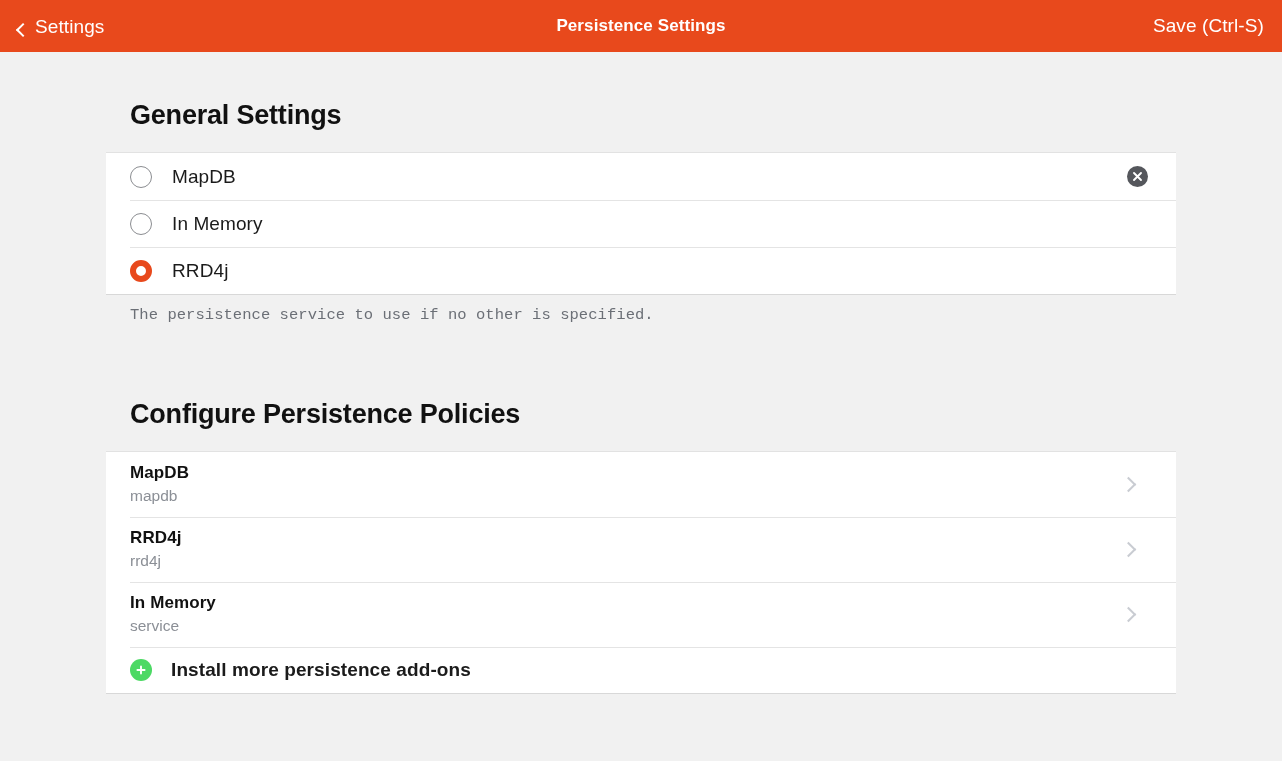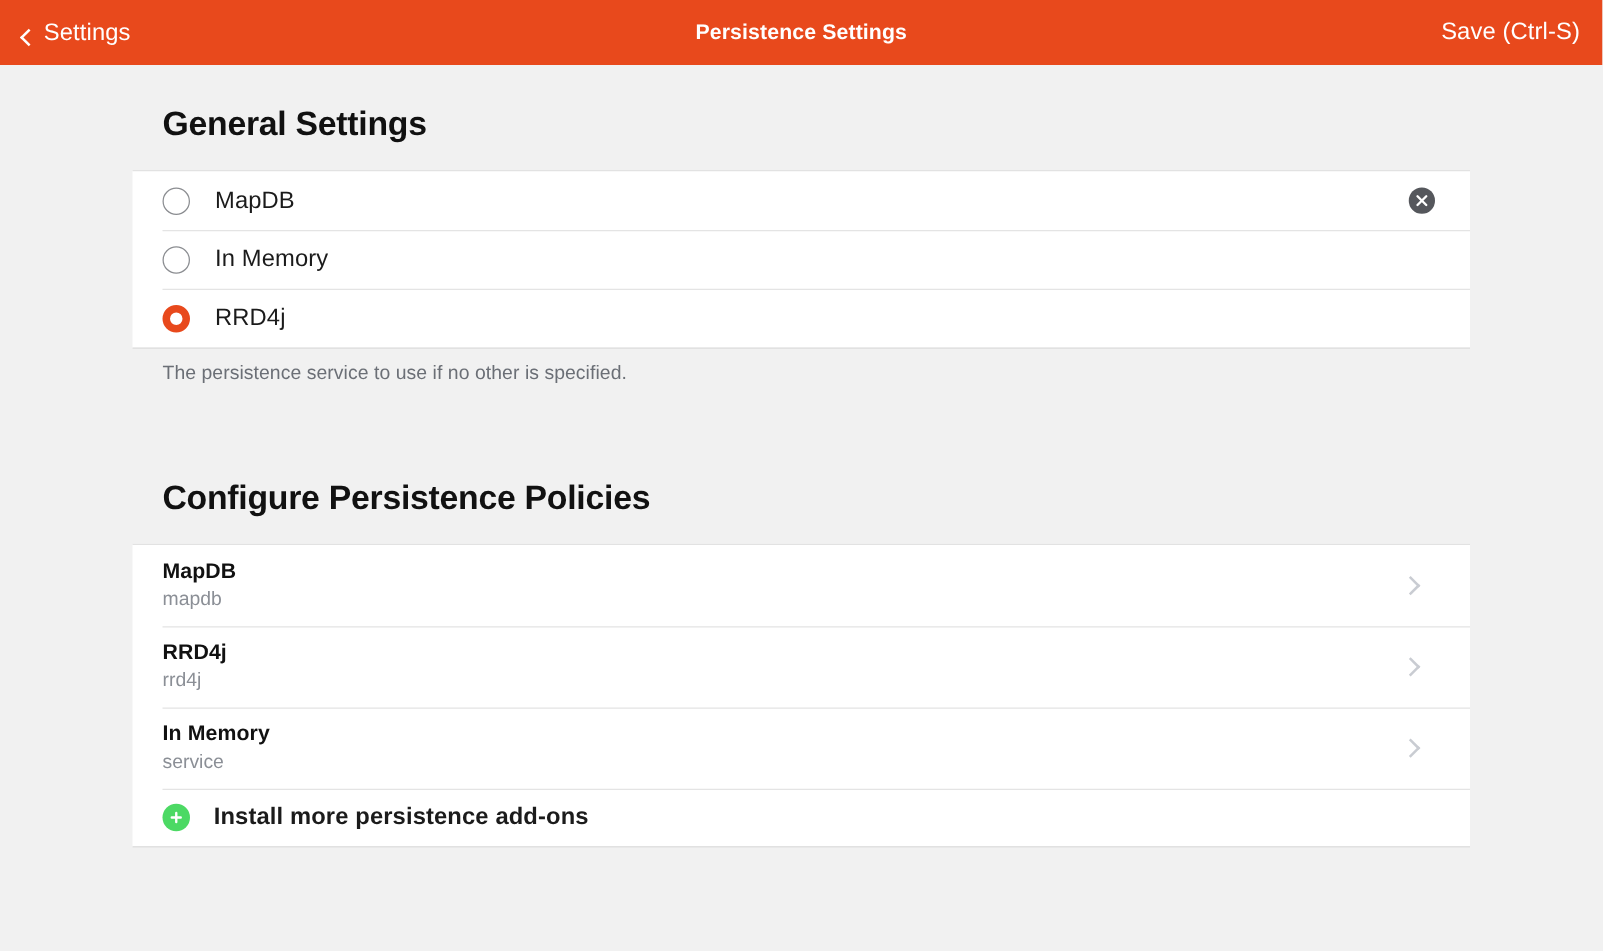--- a/index.html
+++ b/index.html
@@ -69,21 +69,21 @@
 
   
   .page {
     width: 1282px;
     height: 709px;
     overflow: hidden;
   }
   .content {
     width: 1070px;
     margin: 0 auto;
-    padding-top: 32px;
+    padding-top: 48px;
   }
 
   .section-title {
     font-size: 27px;
     font-weight: bold;
     color: #111111;
     letter-spacing: -0.2px;
     padding-left: 24px;
     margin-bottom: 21px;
   }
@@ -151,20 +151,21 @@
     color: #1b1b1b;
     margin-left: 20px;
     letter-spacing: 0.1px;
   }
 
   .help-text {
     font-size: 15.5px;
     color: #6b6f76;
     padding: 11px 0 0 24px;
     letter-spacing: 0.05px;
+    font-family: Liberation Mono, monospace;
   }
 
   .gap { height: 75px; }
 
   
   .policy-row {
     display: flex;
     align-items: center;
     justify-content: space-between;
     padding: 10px 24px 10px 24px;

